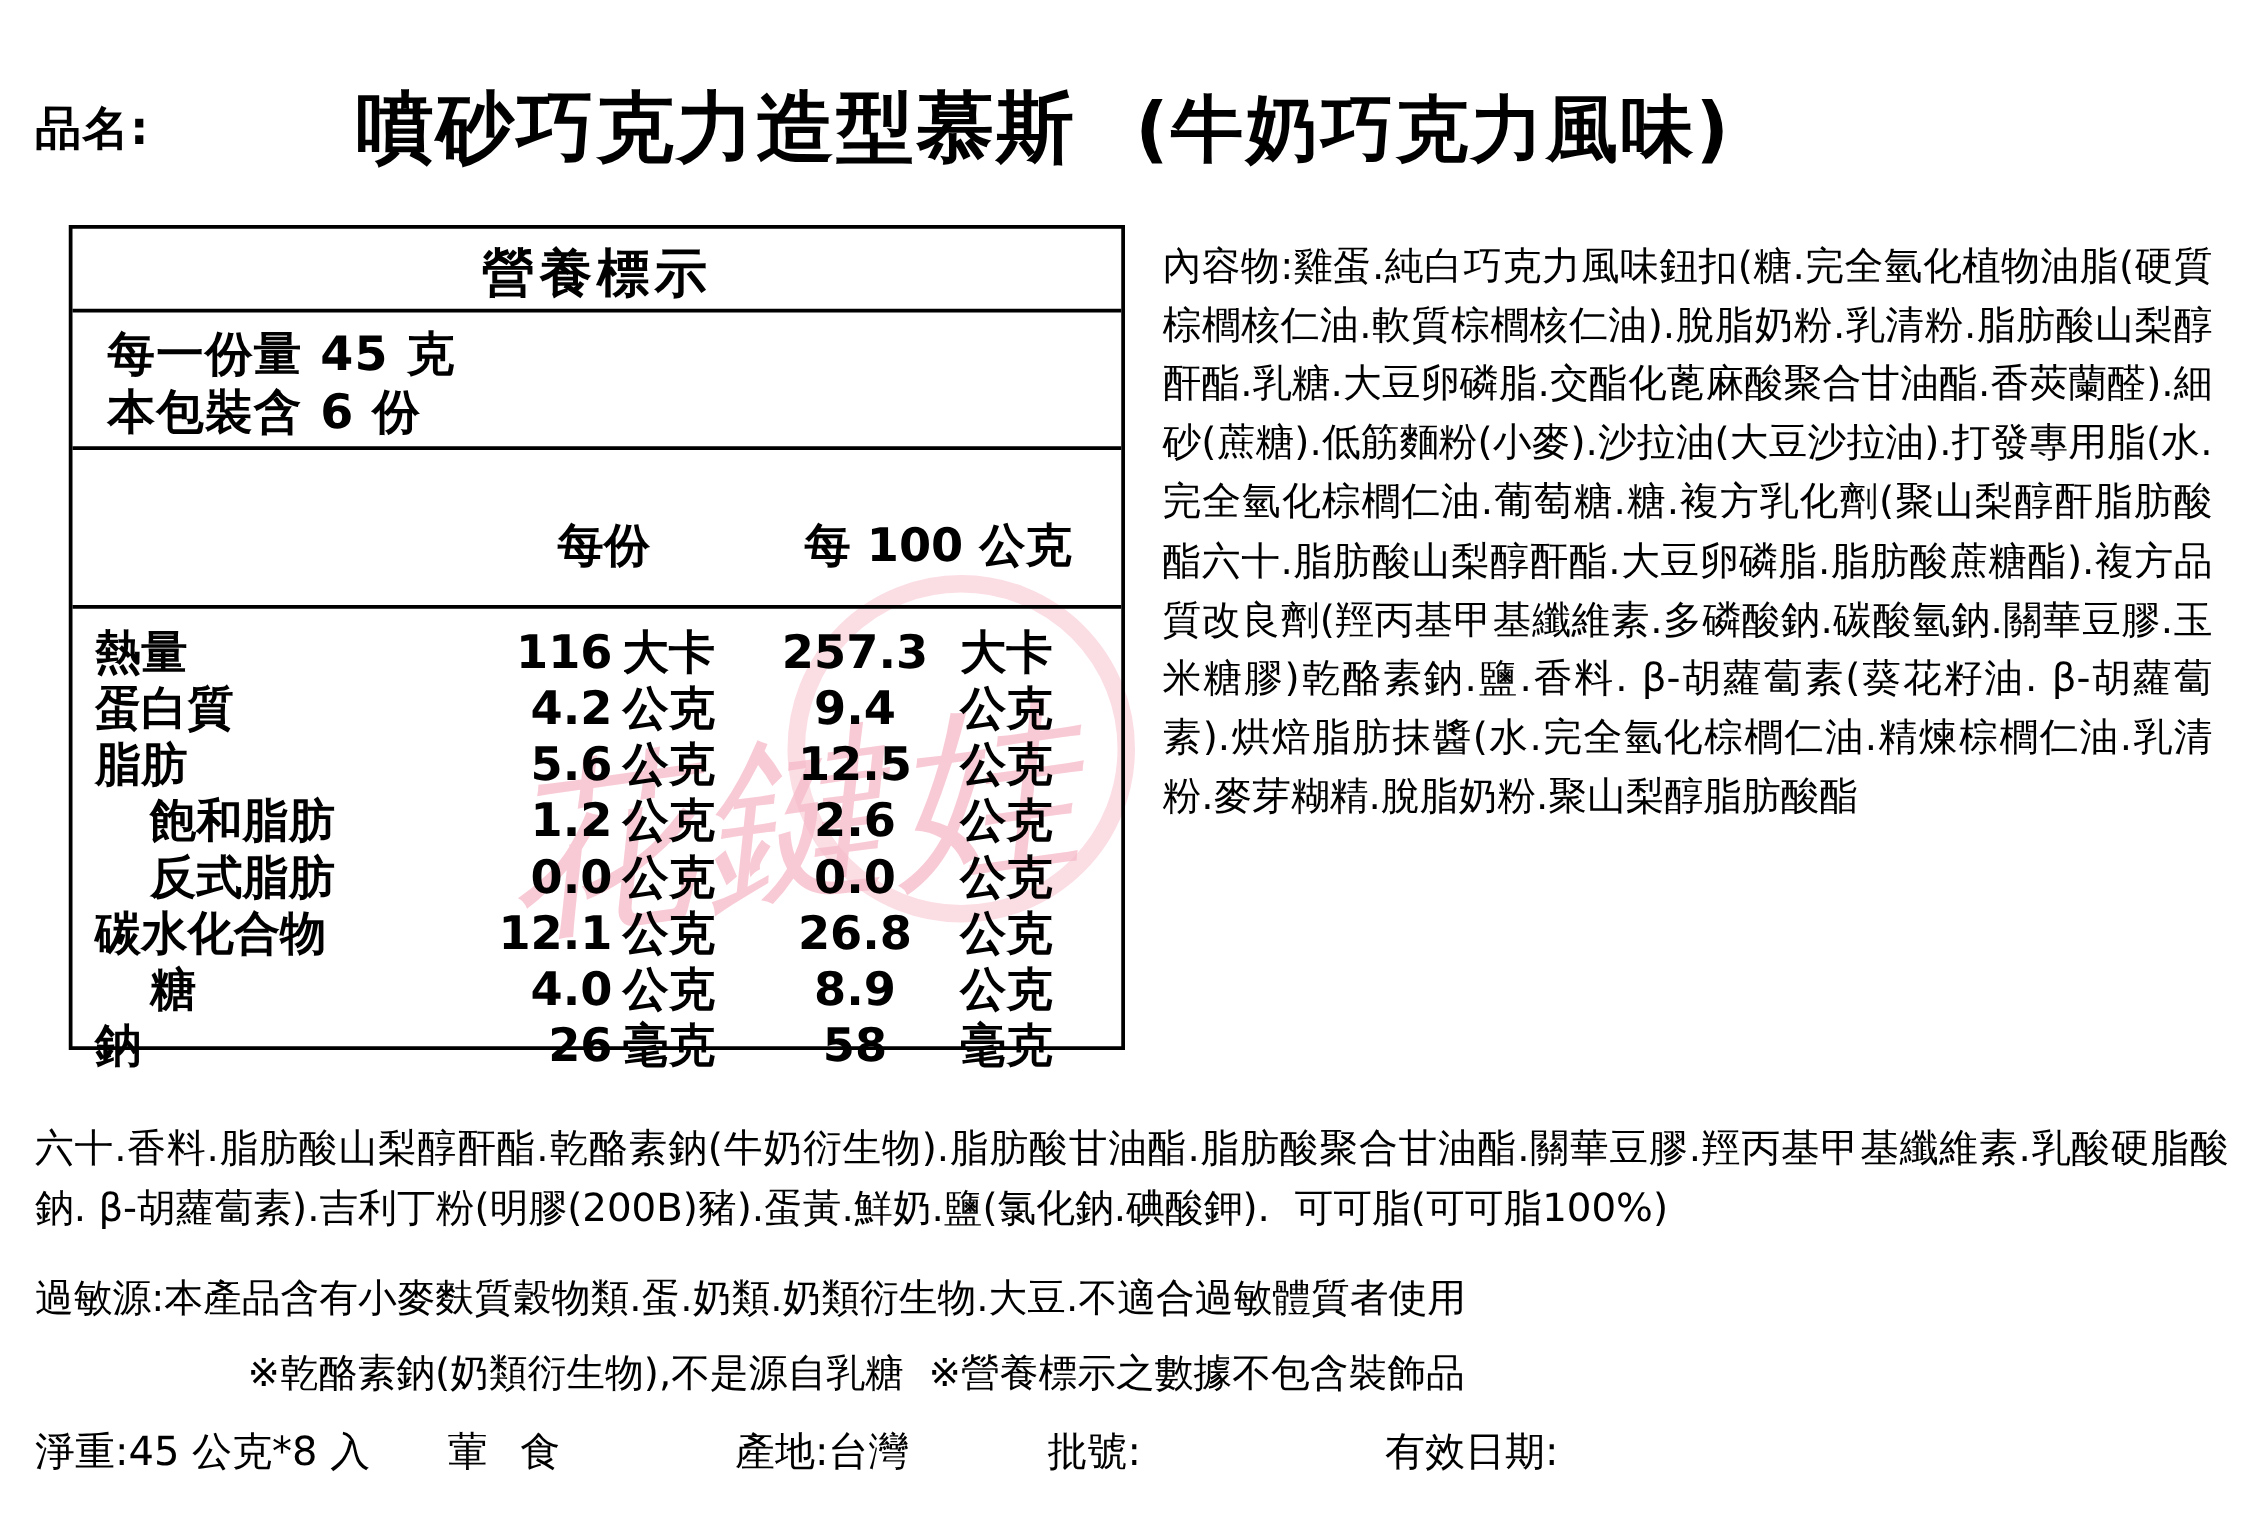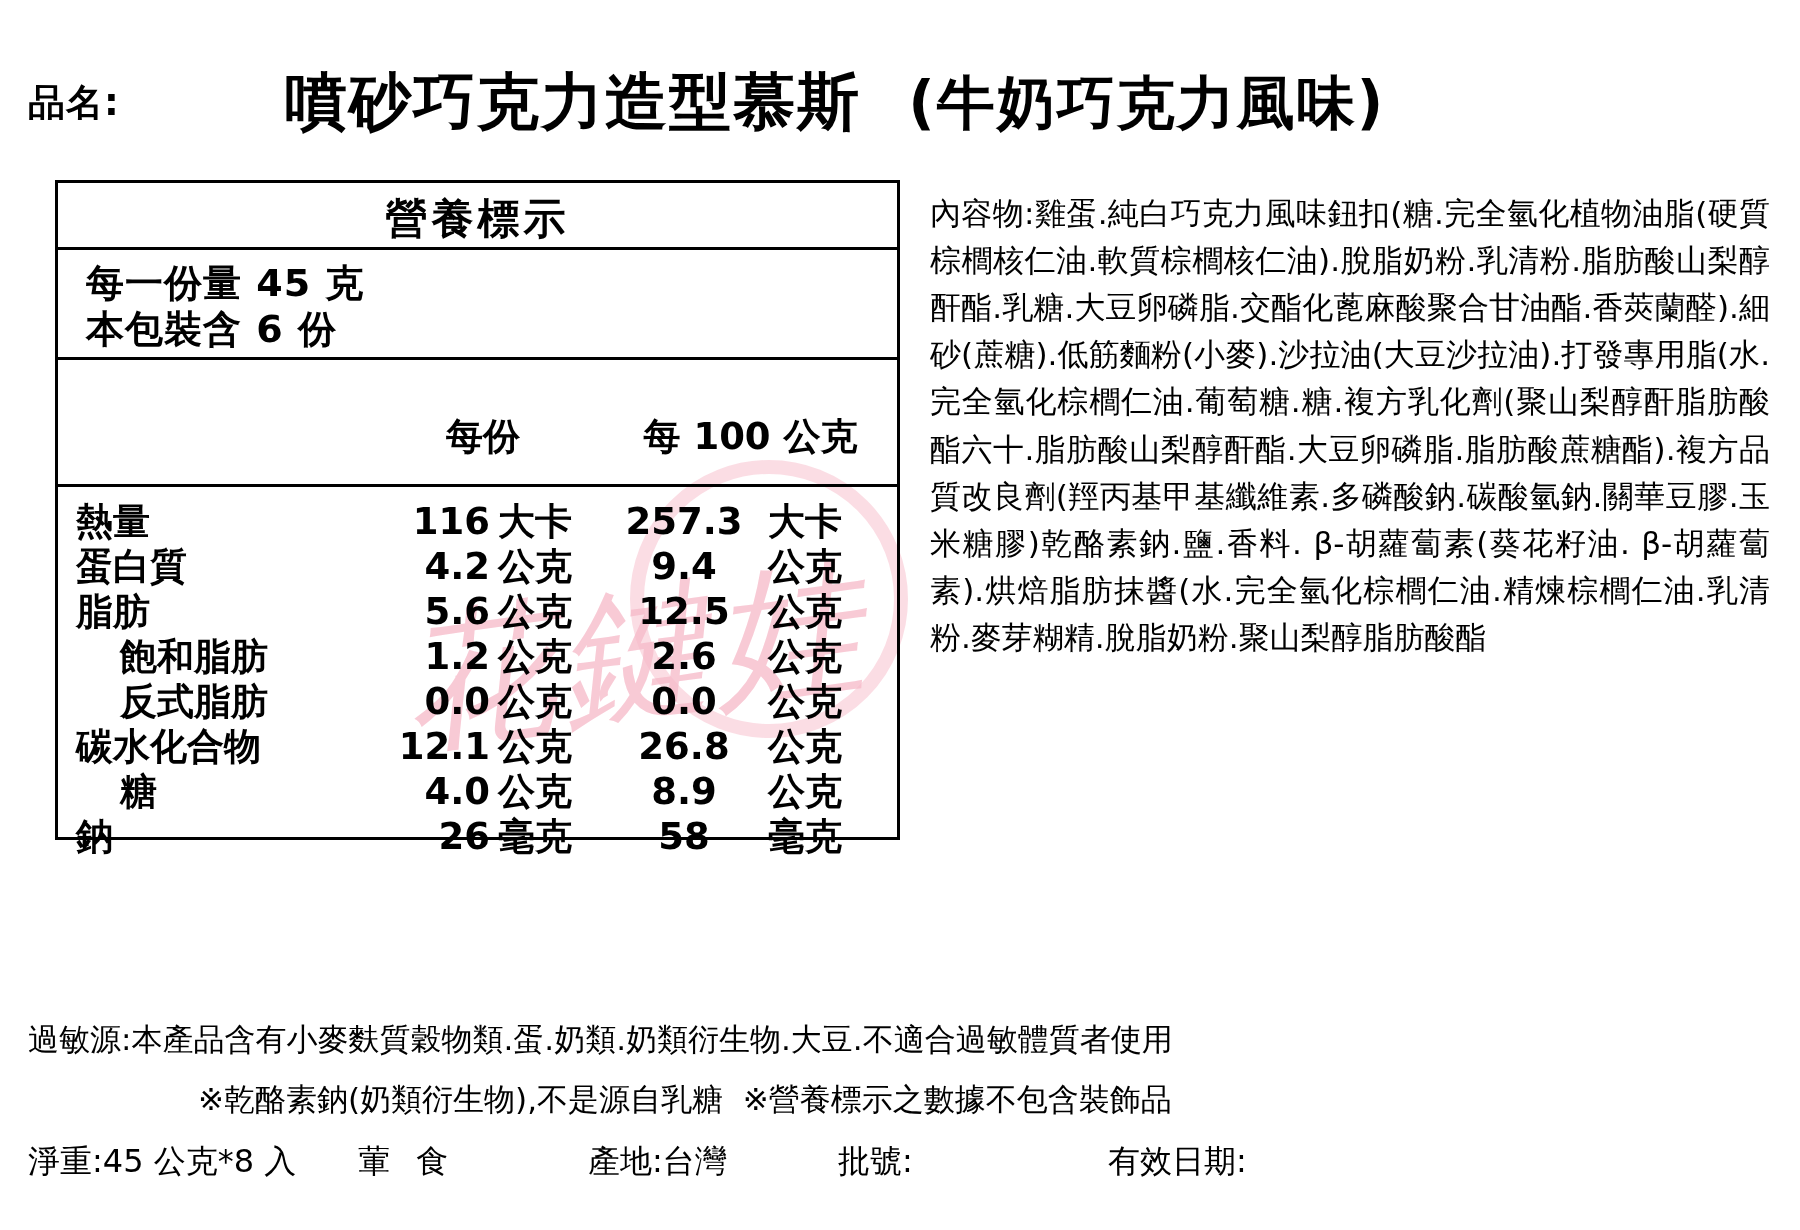--- a/index.html
+++ b/index.html
@@ -315,20 +315,23 @@
           <div class="n-val">26</div>
           <div class="n-unit">毫克</div>
           <div class="n-val2">58</div>
           <div class="n-unit2">毫克</div>
         </div>
       </div>
   </div>
 
   <div class="ingredients-right">內容物:雞蛋.純白巧克力風味鈕扣(糖.完全氫化植物油脂(硬質棕櫚核仁油.軟質棕櫚核仁油).脫脂奶粉.乳清粉.脂肪酸山梨醇酐酯.乳糖.大豆卵磷脂.交酯化蓖麻酸聚合甘油酯.香莢蘭醛).細砂(蔗糖).低筋麵粉(小麥).沙拉油(大豆沙拉油).打發專用脂(水.完全氫化棕櫚仁油.葡萄糖.糖.複方乳化劑(聚山梨醇酐脂肪酸酯六十.脂肪酸山梨醇酐酯.大豆卵磷脂.脂肪酸蔗糖酯).複方品質改良劑(羥丙基甲基纖維素.多磷酸鈉.碳酸氫鈉.關華豆膠.玉米糖膠)乾酪素鈉.鹽.香料. β-胡蘿蔔素(葵花籽油. β-胡蘿蔔素).烘焙脂肪抹醬(水.完全氫化棕櫚仁油.精煉棕櫚仁油.乳清粉.麥芽糊精.脫脂奶粉.聚山梨醇脂肪酸酯</div>
 
+  <div class="ingredients-cont">
+    <span class="cont-line">六十.香料.脂肪酸山梨醇酐酯.乾酪素鈉(牛奶衍生物).脂肪酸甘油酯.脂肪酸聚合甘油酯.關華豆膠.羥丙基甲基纖維素.乳酸硬脂酸鈉. β-胡蘿蔔素).吉利丁粉(明膠(200B)豬).蛋黃.鮮奶.鹽(氯化鈉.碘酸鉀).  可可脂(可可脂100%)</span>
+  </div>
 
   <div class="allergen-line">
     <span>過敏源:本產品含有小麥麩質穀物類.蛋.奶類.奶類衍生物.大豆.不適合過敏體質者使用</span>
   </div>
 
   <div class="note-line">
     <span style="display:inline-block;width:170px;"></span><span>※乾酪素鈉(奶類衍生物),不是源自乳糖</span><span>&nbsp;&nbsp;</span><span>※營養標示之數據不包含裝飾品</span>
   </div>
 
   <div class="footer">

